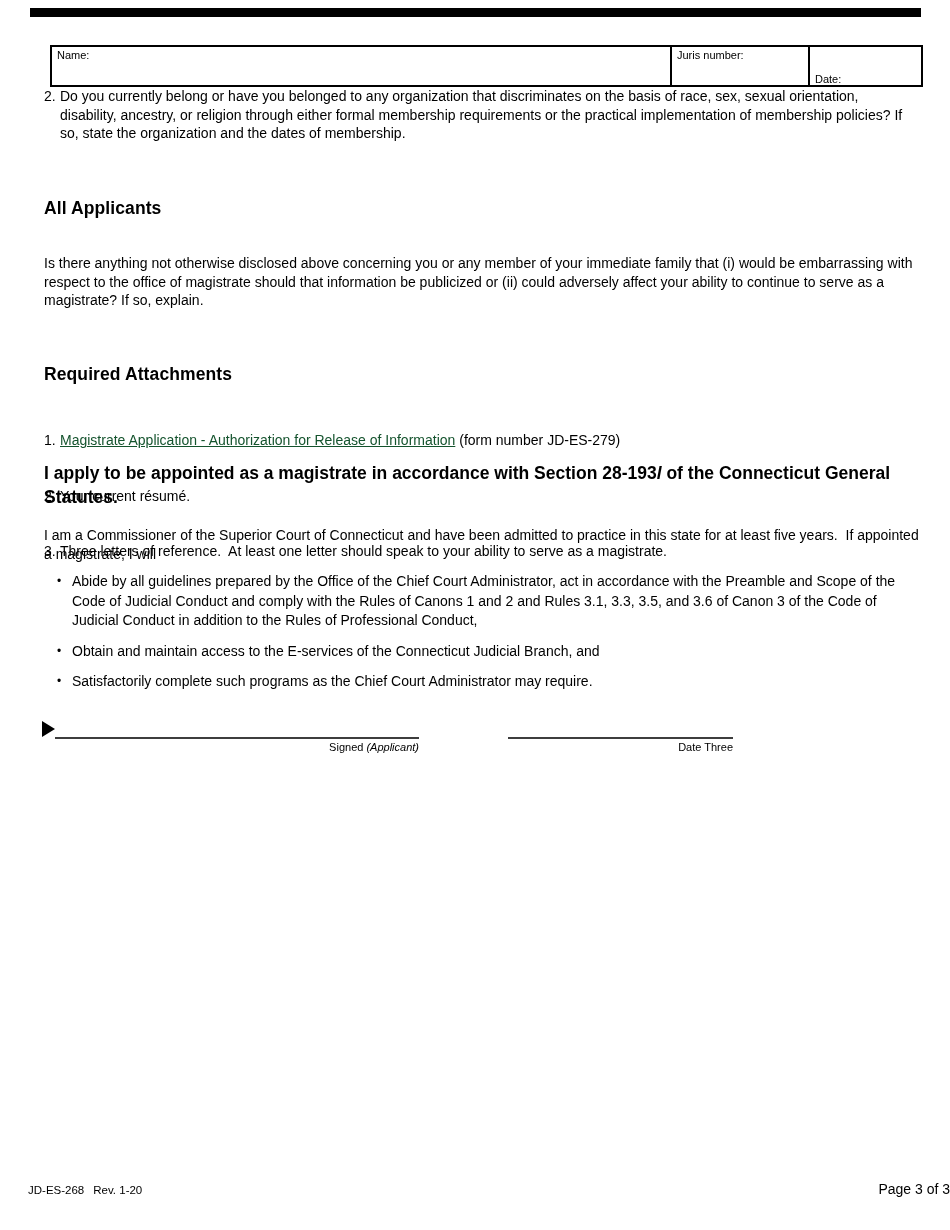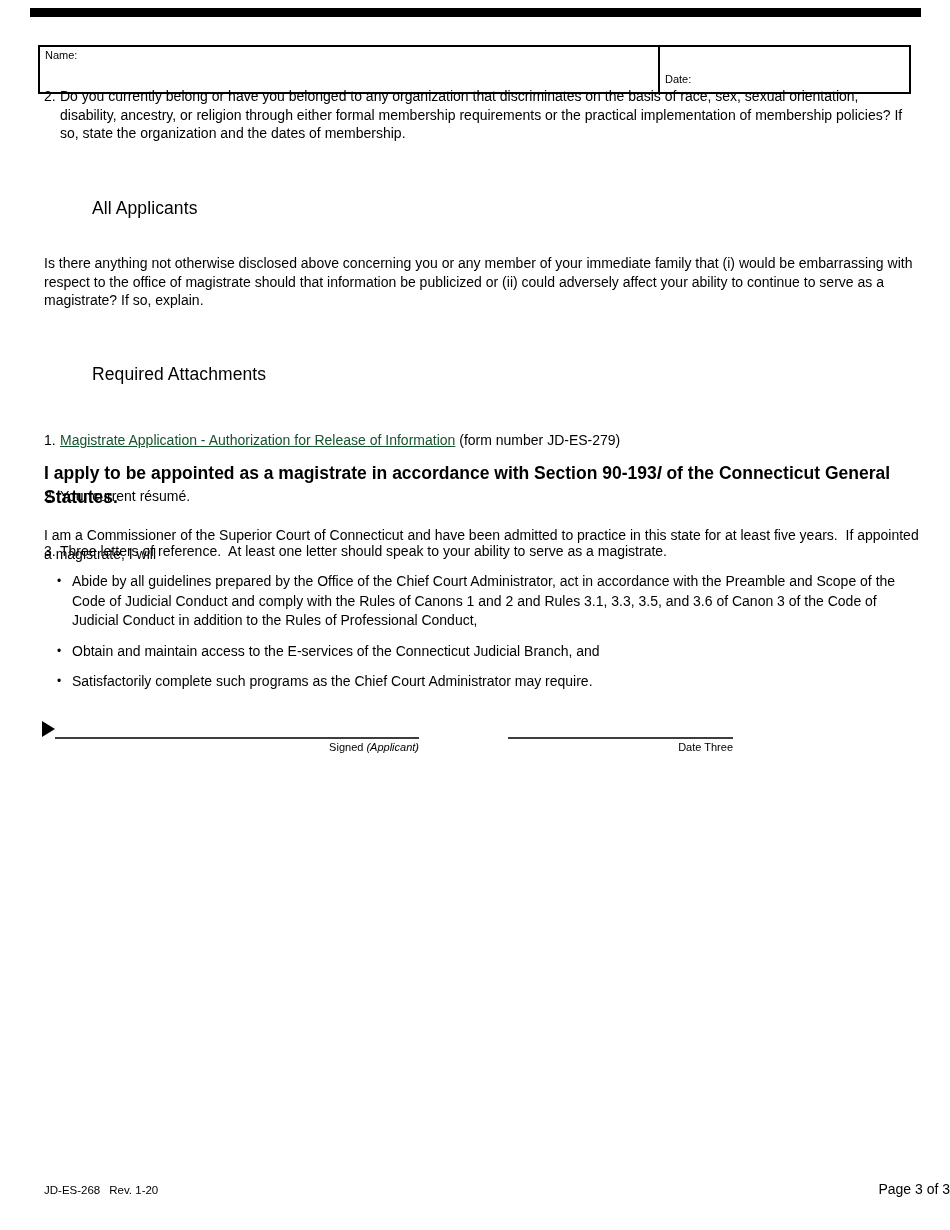--- a/index.html
+++ b/index.html
@@ -11,42 +11,41 @@
     color: #000000;
     -webkit-font-smoothing: antialiased;
   }
   .abs { position: absolute; }
 
   
   .scan-bar { left: 30px; top: 8px; width: 891px; height: 9px; background: #000; }
 
   
   .hdr-table {
-    left: 38px; top: 45px; width: 873px; height: 49px;
+    left: 50px; top: 45px; width: 873px; height: 42px;
     display: flex;
     border: 2px solid #000;
   }
   .hdr-cell { border-right: 2px solid #000; padding: 2px 5px; font-size: 11px; line-height: 13px; }
   .hdr-cell:last-child { border-right: none; }
   .hdr-cell.c-name  { width: 620px; }
   .hdr-cell.c-juris { width: 138px; }
   .hdr-cell.c-date  { flex: 1; margin-top: 24px; }
 
   .body-text { font-size: 14px; line-height: 18.5px; white-space: pre-wrap; }
 
   .num-row { display: flex; }
   .num-row .num { width: 16px; flex: 0 0 16px; }
   .num-row .content { flex: 1; }
 
   .q2 { left: 44px; top: 87px; width: 861px; }
 
   h2.section-heading {
-    font-size: 17.5px; line-height: 20px; font-weight: normal;
+    font-size: 17.5px; line-height: 20px; font-weight: bold;
     letter-spacing: 0.1px;
-    margin-left: 48px;
   }
   .h-all { left: 44px; top: 198px; }
   .p-all { left: 44px; top: 227px; width: 873px; margin-top: 27px; }
 
   .h-req { left: 44px; top: 364px; }
   .req-list { left: 44px; top: 394px; width: 880px; }
   .req-list .num-row { margin: 0; }
   a.doc-link { text-decoration: underline; cursor: pointer; }
 
   .h-apply {
@@ -75,32 +74,36 @@
   }
   .sig-line { top: 737px; height: 2px; background: #3d3d3d; }
   .sig-line.l-signed { left: 55px;  width: 364px; }
   .sig-line.l-date   { left: 508px; width: 225px; }
   .sig-label { top: 741px; text-align: right; font-size: 11px; line-height: 13px; }
   .sig-label.lab-signed { left: 55px;  width: 364px; }
   .sig-label.lab-date   { left: 508px; width: 225px; }
   .sig-label .ital { font-style: italic; }
 
   
-  .footer-left { left: 44px; top: 1184px; font-size: 11.5px; }
+  .footer-left { left: 28px; top: 1184px; font-size: 11.5px; }
   .footer-left .rev { margin-left: 9px; }
   .footer-center { left: 0; top: 1181px; width: 950px; text-align: right; font-size: 14px; }
 </style>
 </head>
 <body>
 
 <div class="abs scan-bar"></div>
 
 <div class="abs hdr-table">
   <div class="hdr-cell c-name">
     <span>Name:</span>
+    <span></span>
+  </div>
+  <div class="hdr-cell c-juris">
+    <span>Juris number:</span>
     <span></span>
   </div>
   <div class="hdr-cell c-date">
     <span>Date:</span>
     <span></span>
   </div>
 </div>
 
 <div class="abs q2 num-row body-text">
   <span class="num">2.</span>
@@ -119,21 +122,21 @@
   <div class="num-row">
     <span class="num">2.</span>
     <span class="content">Your current résumé.</span>
   </div>
   <div class="num-row">
     <span class="num">3.</span>
     <span class="content">Three letters of reference.  At least one letter should speak to your ability to serve as a magistrate.</span>
   </div>
 </div>
 
-<h2 class="abs h-apply"><span>I apply to be appointed as a magistrate in accordance with Section 90-193</span><span class="statute-letter">l</span><span> of the Connecticut General Statutes.</span></h2>
+<h2 class="abs h-apply"><span>I apply to be appointed as a magistrate in accordance with Section 28-193</span><span class="statute-letter">l</span><span> of the Connecticut General Statutes.</span></h2>
 
 <p class="abs body-text p-intro">I am a Commissioner of the Superior Court of Connecticut and have been admitted to practice in this state for at least five years.  If appointed a magistrate, I will</p>
 
 <div class="abs bullet-list">
   <div class="bullet-item">
     <span class="marker">•</span>
     <span class="content">Abide by all guidelines prepared by the Office of the Chief Court Administrator, act in accordance with the Preamble and Scope of the Code of Judicial Conduct and comply with the Rules of Canons 1 and 2 and Rules 3.1, 3.3, 3.5, and 3.6 of Canon 3 of the Code of Judicial Conduct in addition to the Rules of Professional Conduct,</span>
   </div>
   <div class="bullet-item">
     <span class="marker">•</span>

